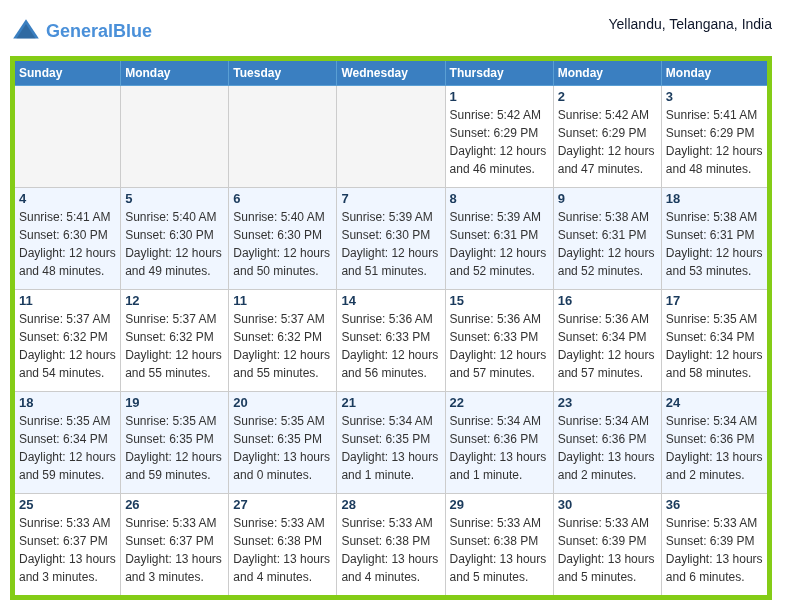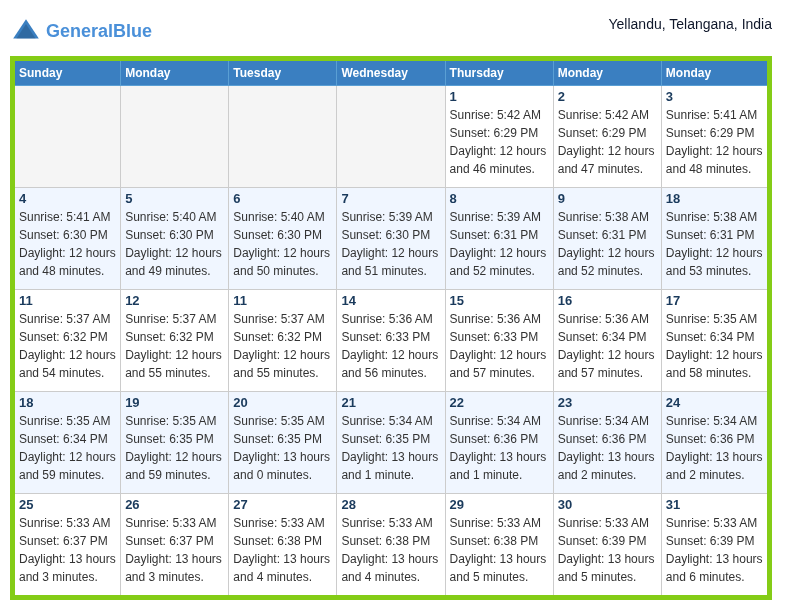--- a/index.html
+++ b/index.html
@@ -344,21 +344,21 @@
 and 5 minutes.</div>
           </td>
           <td>
             <div class="day-number">30</div>
             <div class="day-info" style="white-space: pre-line;">Sunrise: 5:33 AM
 Sunset: 6:39 PM
 Daylight: 13 hours
 and 5 minutes.</div>
           </td>
           <td>
-            <div class="day-number">31</div>
+            <div class="day-number">36</div>
             <div class="day-info" style="white-space: pre-line;">Sunrise: 5:33 AM
 Sunset: 6:39 PM
 Daylight: 13 hours
 and 6 minutes.</div>
           </td>
         </tr>
       </tbody>
   </table>
 </div>
 

